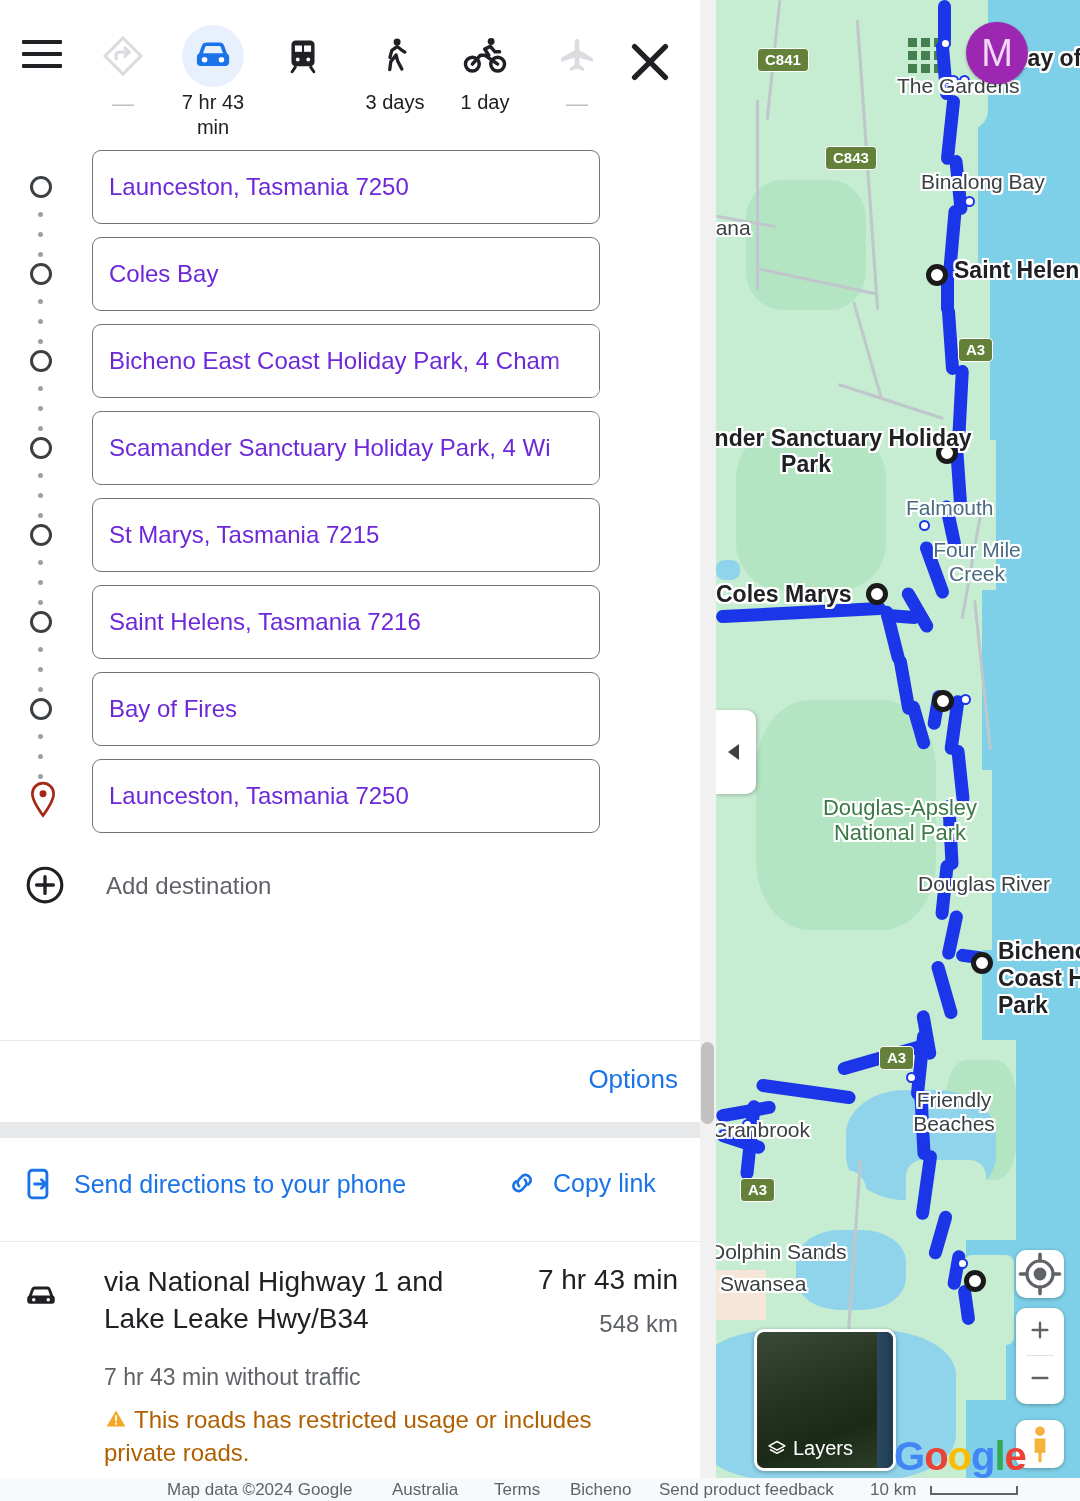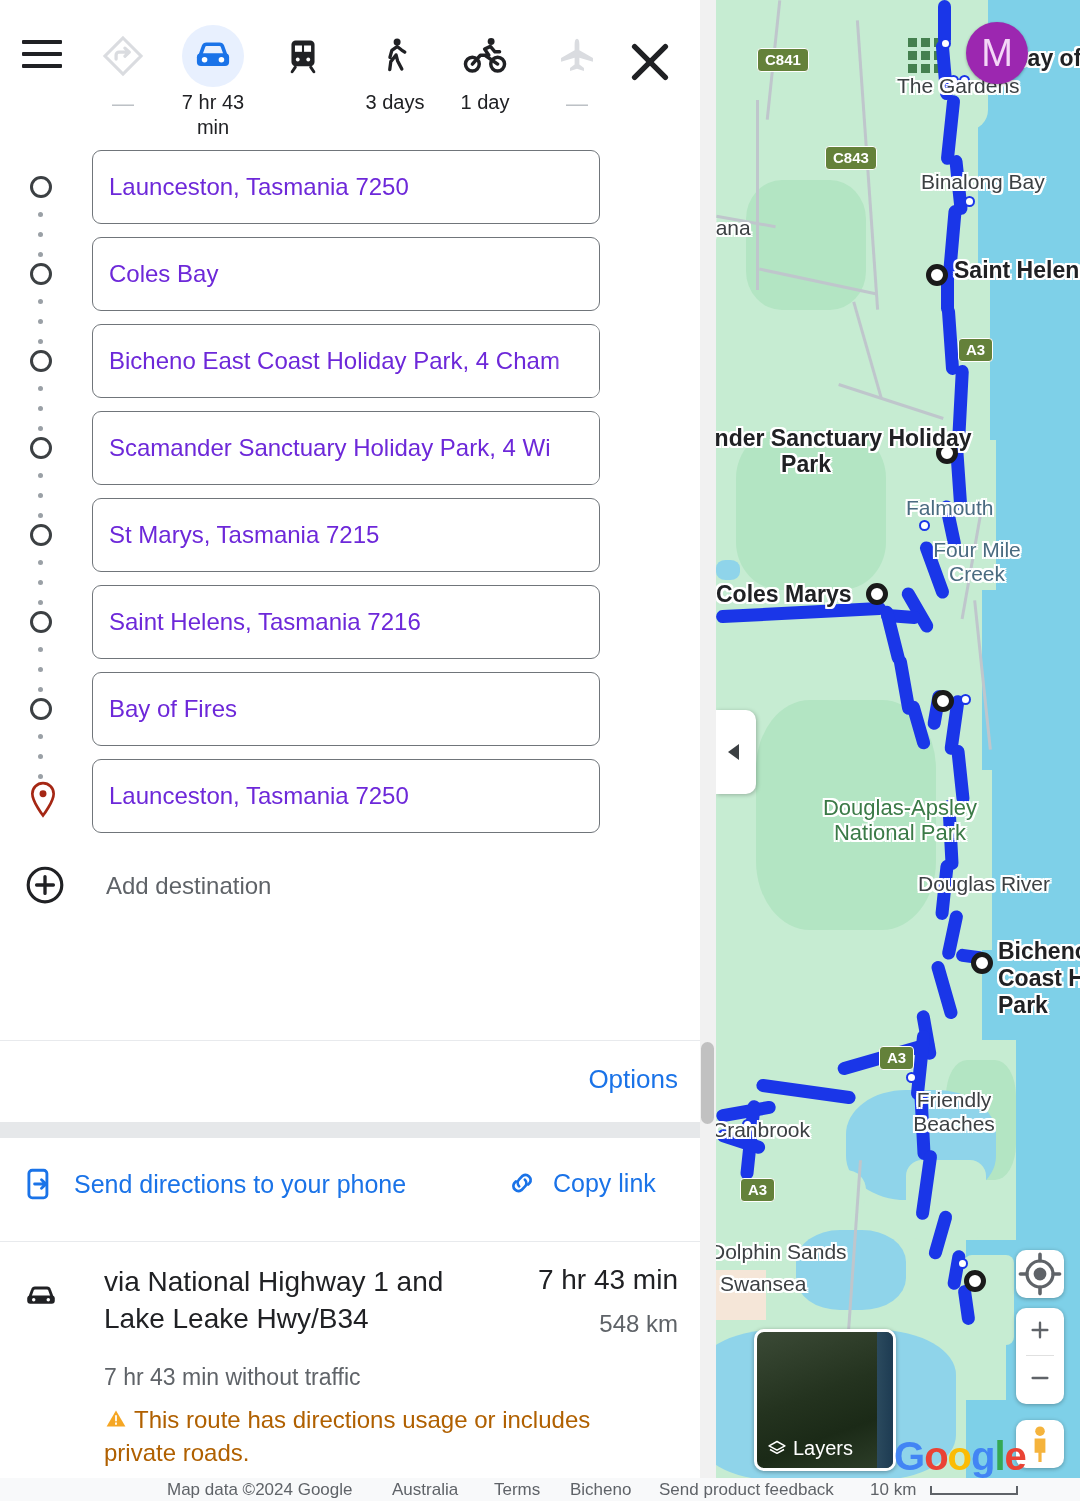--- a/index.html
+++ b/index.html
@@ -656,21 +656,21 @@
       </svg>
     </span>
     <div id="route-via">via National Highway 1 and Lake Leake Hwy/B34</div>
     <div id="route-dur">7 hr 43 min</div>
     <div id="route-dist">548 km</div>
     <div id="route-traffic">7 hr 43 min without traffic</div>
     <div id="route-warn">
       <svg class="wico" width="24" height="24" viewBox="0 0 24 24">
         <path d="M12 3.4l9.4 16.2H2.6z" fill="#f5a623"></path>
         <path d="M12 9v4.6M12 16.1v.9" stroke="#fff" stroke-width="1.8" stroke-linecap="round"></path>
-      </svg><span>This route has directions usage or includes private roads.</span>
+      </svg><span>This roads has restricted usage or includes private roads.</span>
     </div>
   </div>
 
   <div id="panel-scroll"></div>
   <div id="panel-thumb"></div>
 </div>
 
 <div id="footer">
   <span class="fitem" style="left:167px;">Map data ©2024 Google</span>
   <span class="fitem" style="left:392px;">Australia</span>

